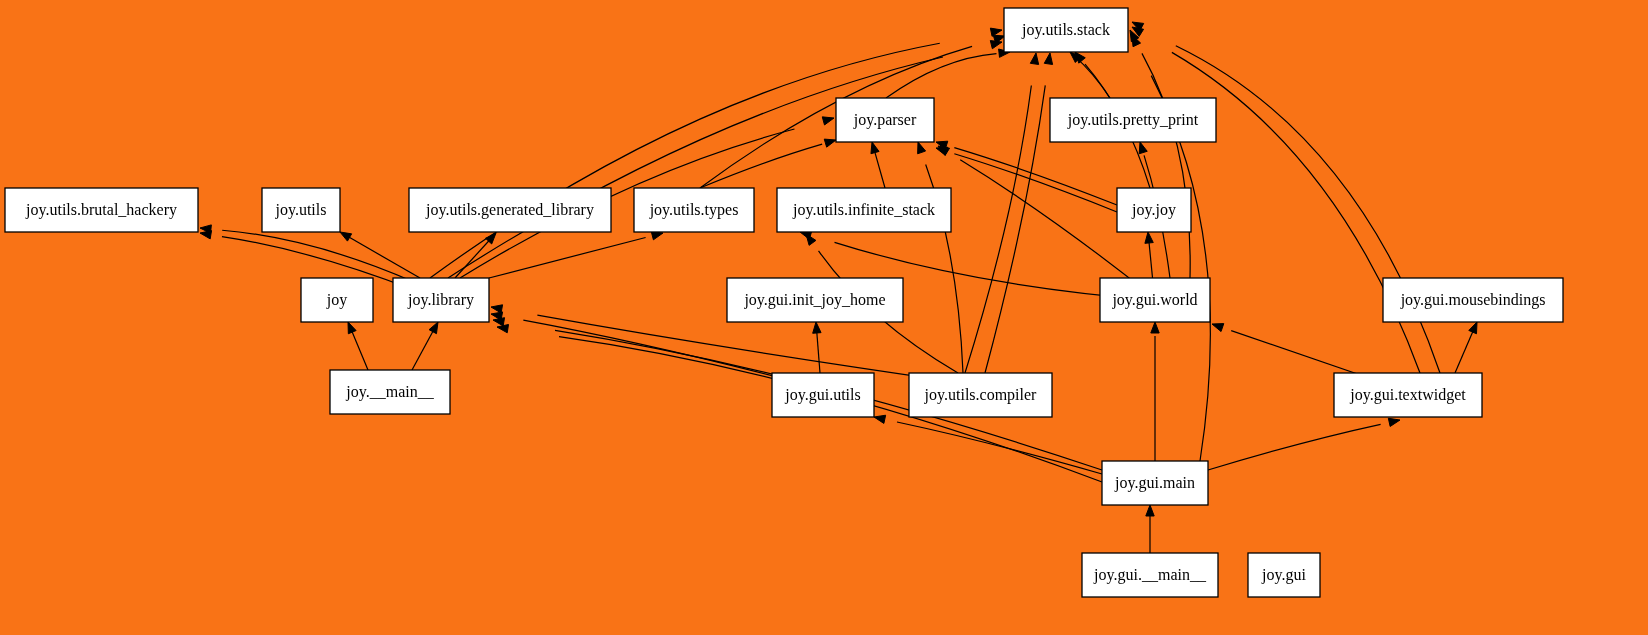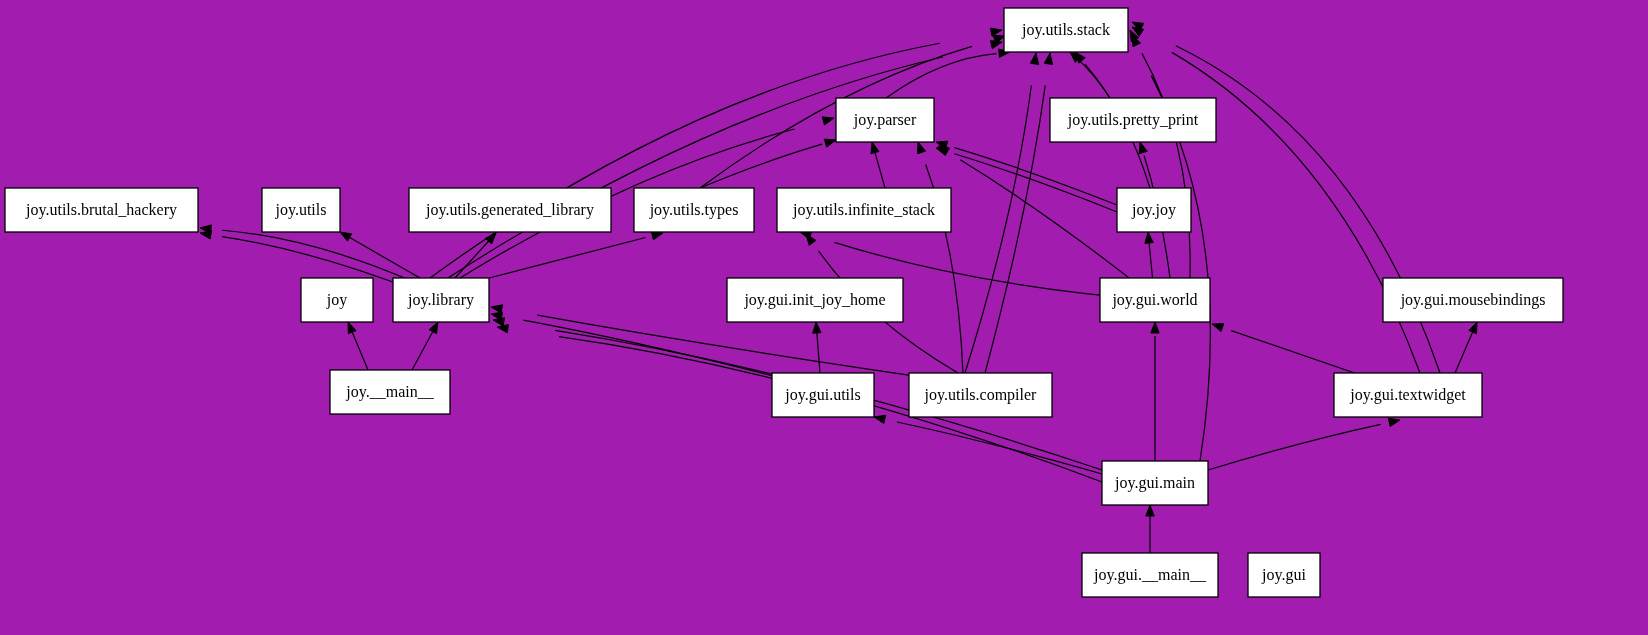--- a/index.html
+++ b/index.html
@@ -4,21 +4,21 @@
 <style>
   html, body {
     margin: 0;
     padding: 0;
     background: #ffffff;
   }
   #canvas {
     position: relative;
     width: 1648px;
     height: 635px;
-    background: #a21caf;
+    background: #f97316;
     overflow: hidden;
     font-family: "Liberation Serif", "DejaVu Serif", serif;
   }
   svg#graph {
     position: absolute;
     left: 0;
     top: 0;
     width: 1648px;
     height: 635px;
   }

